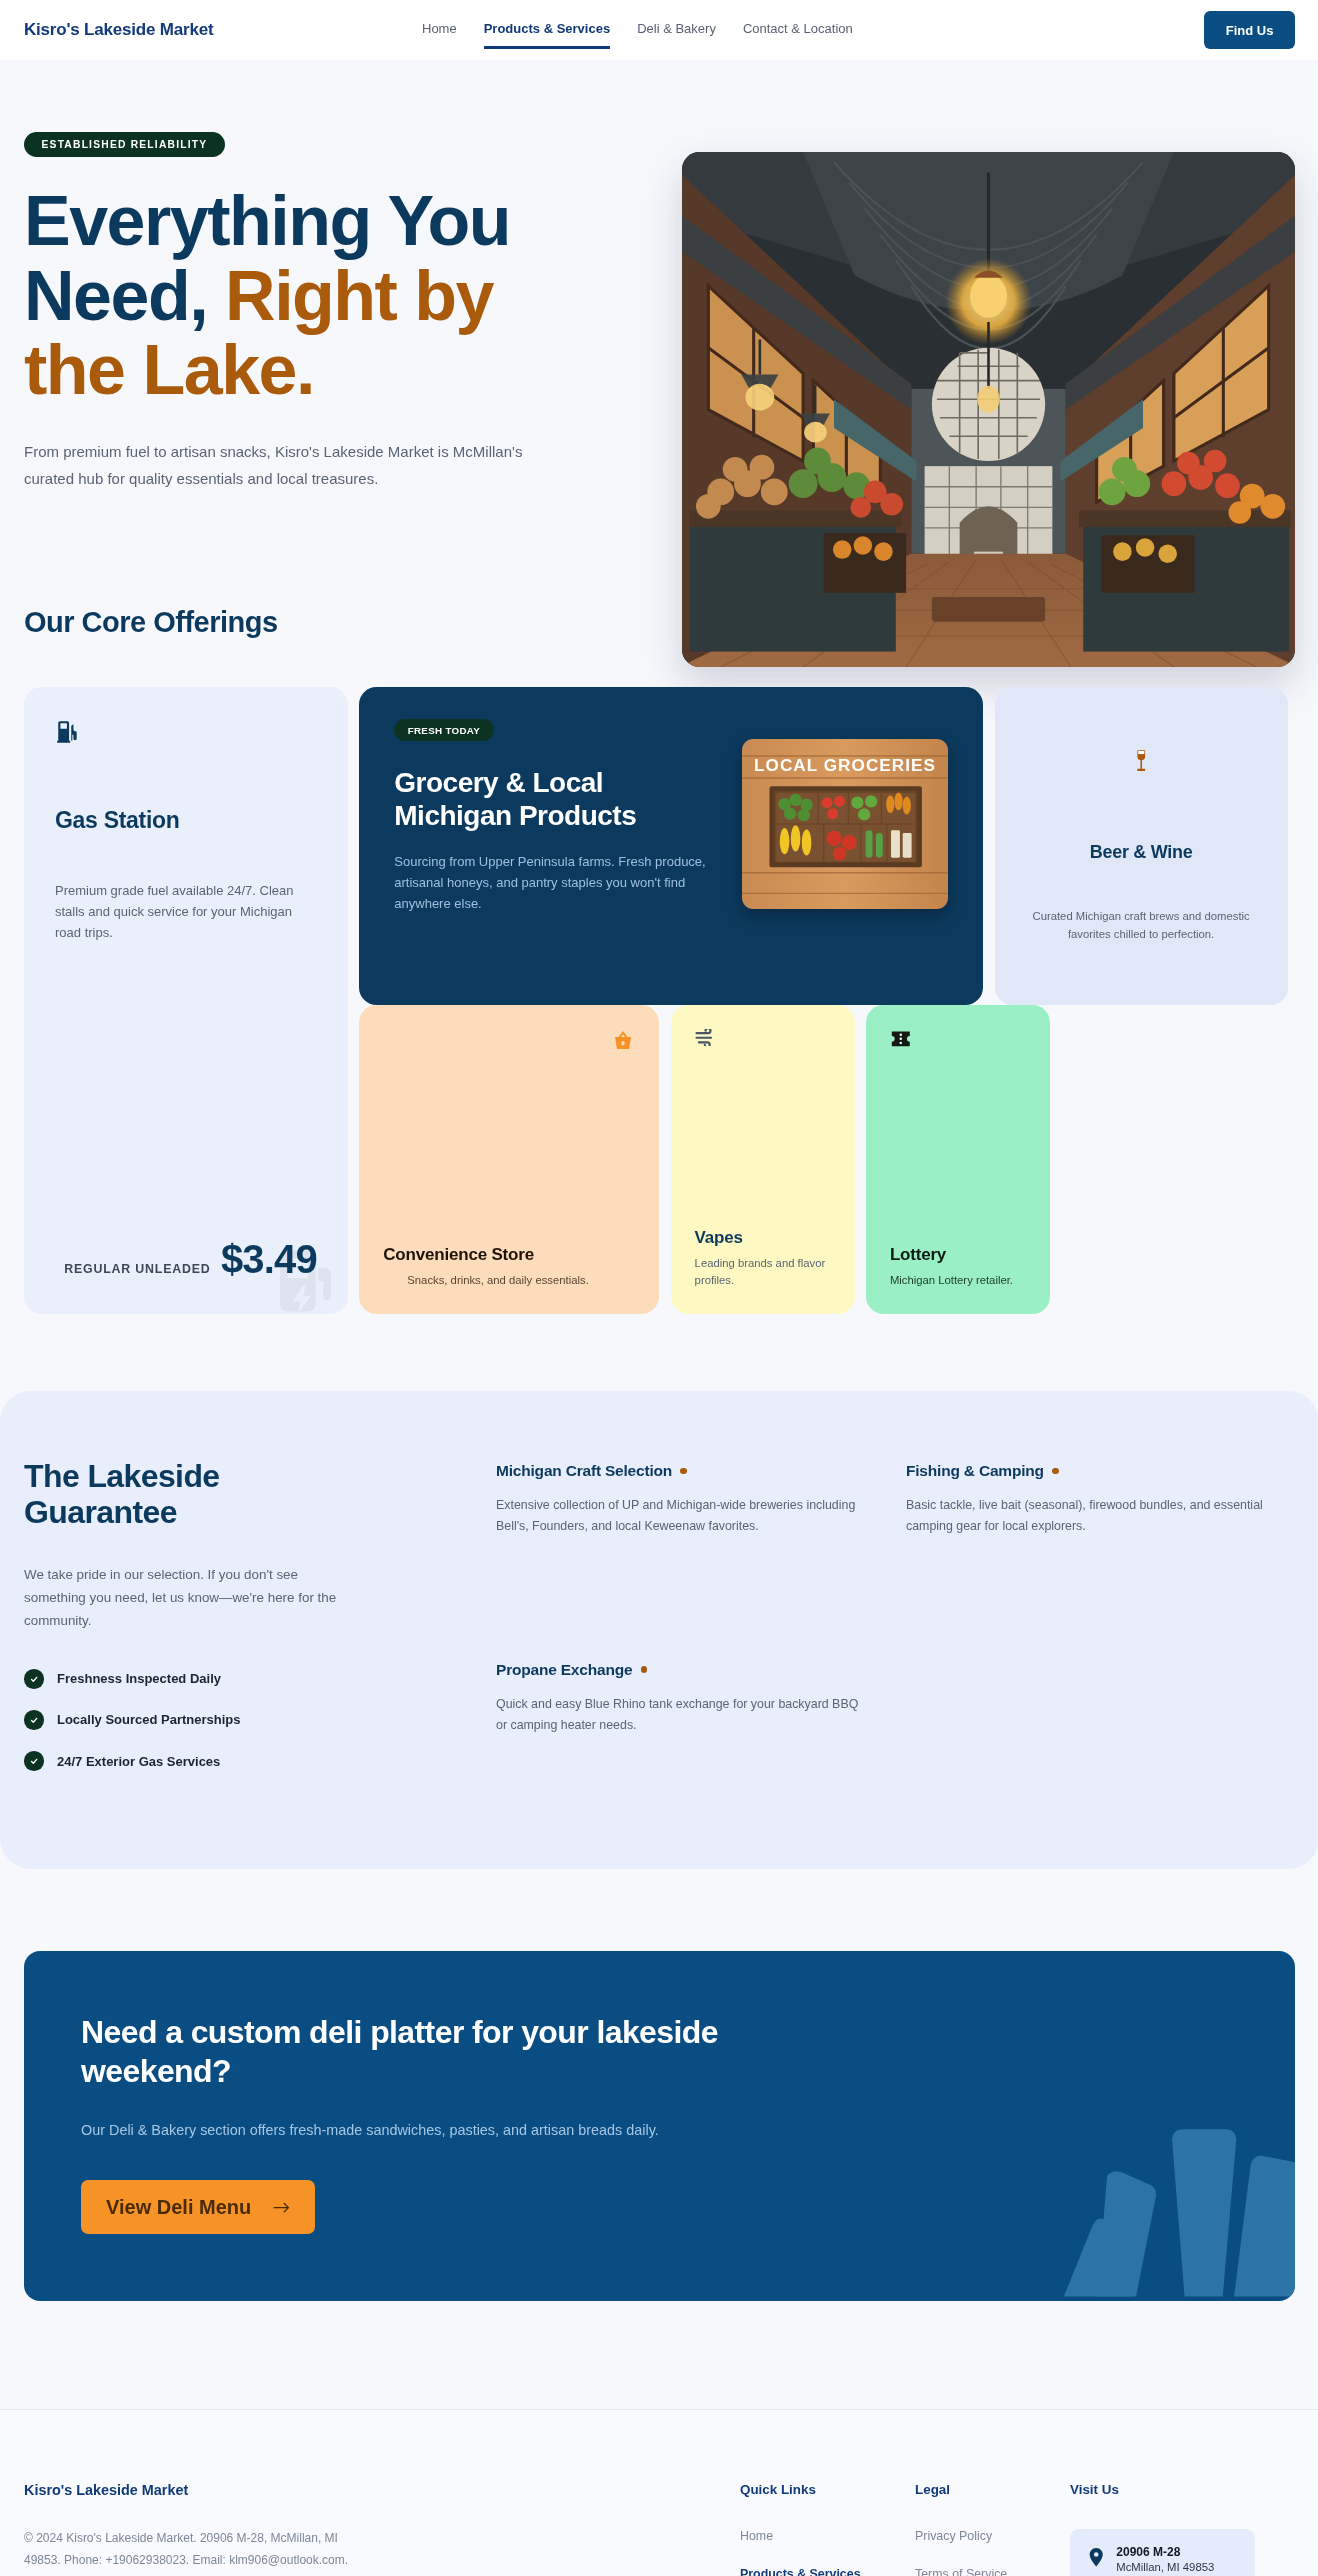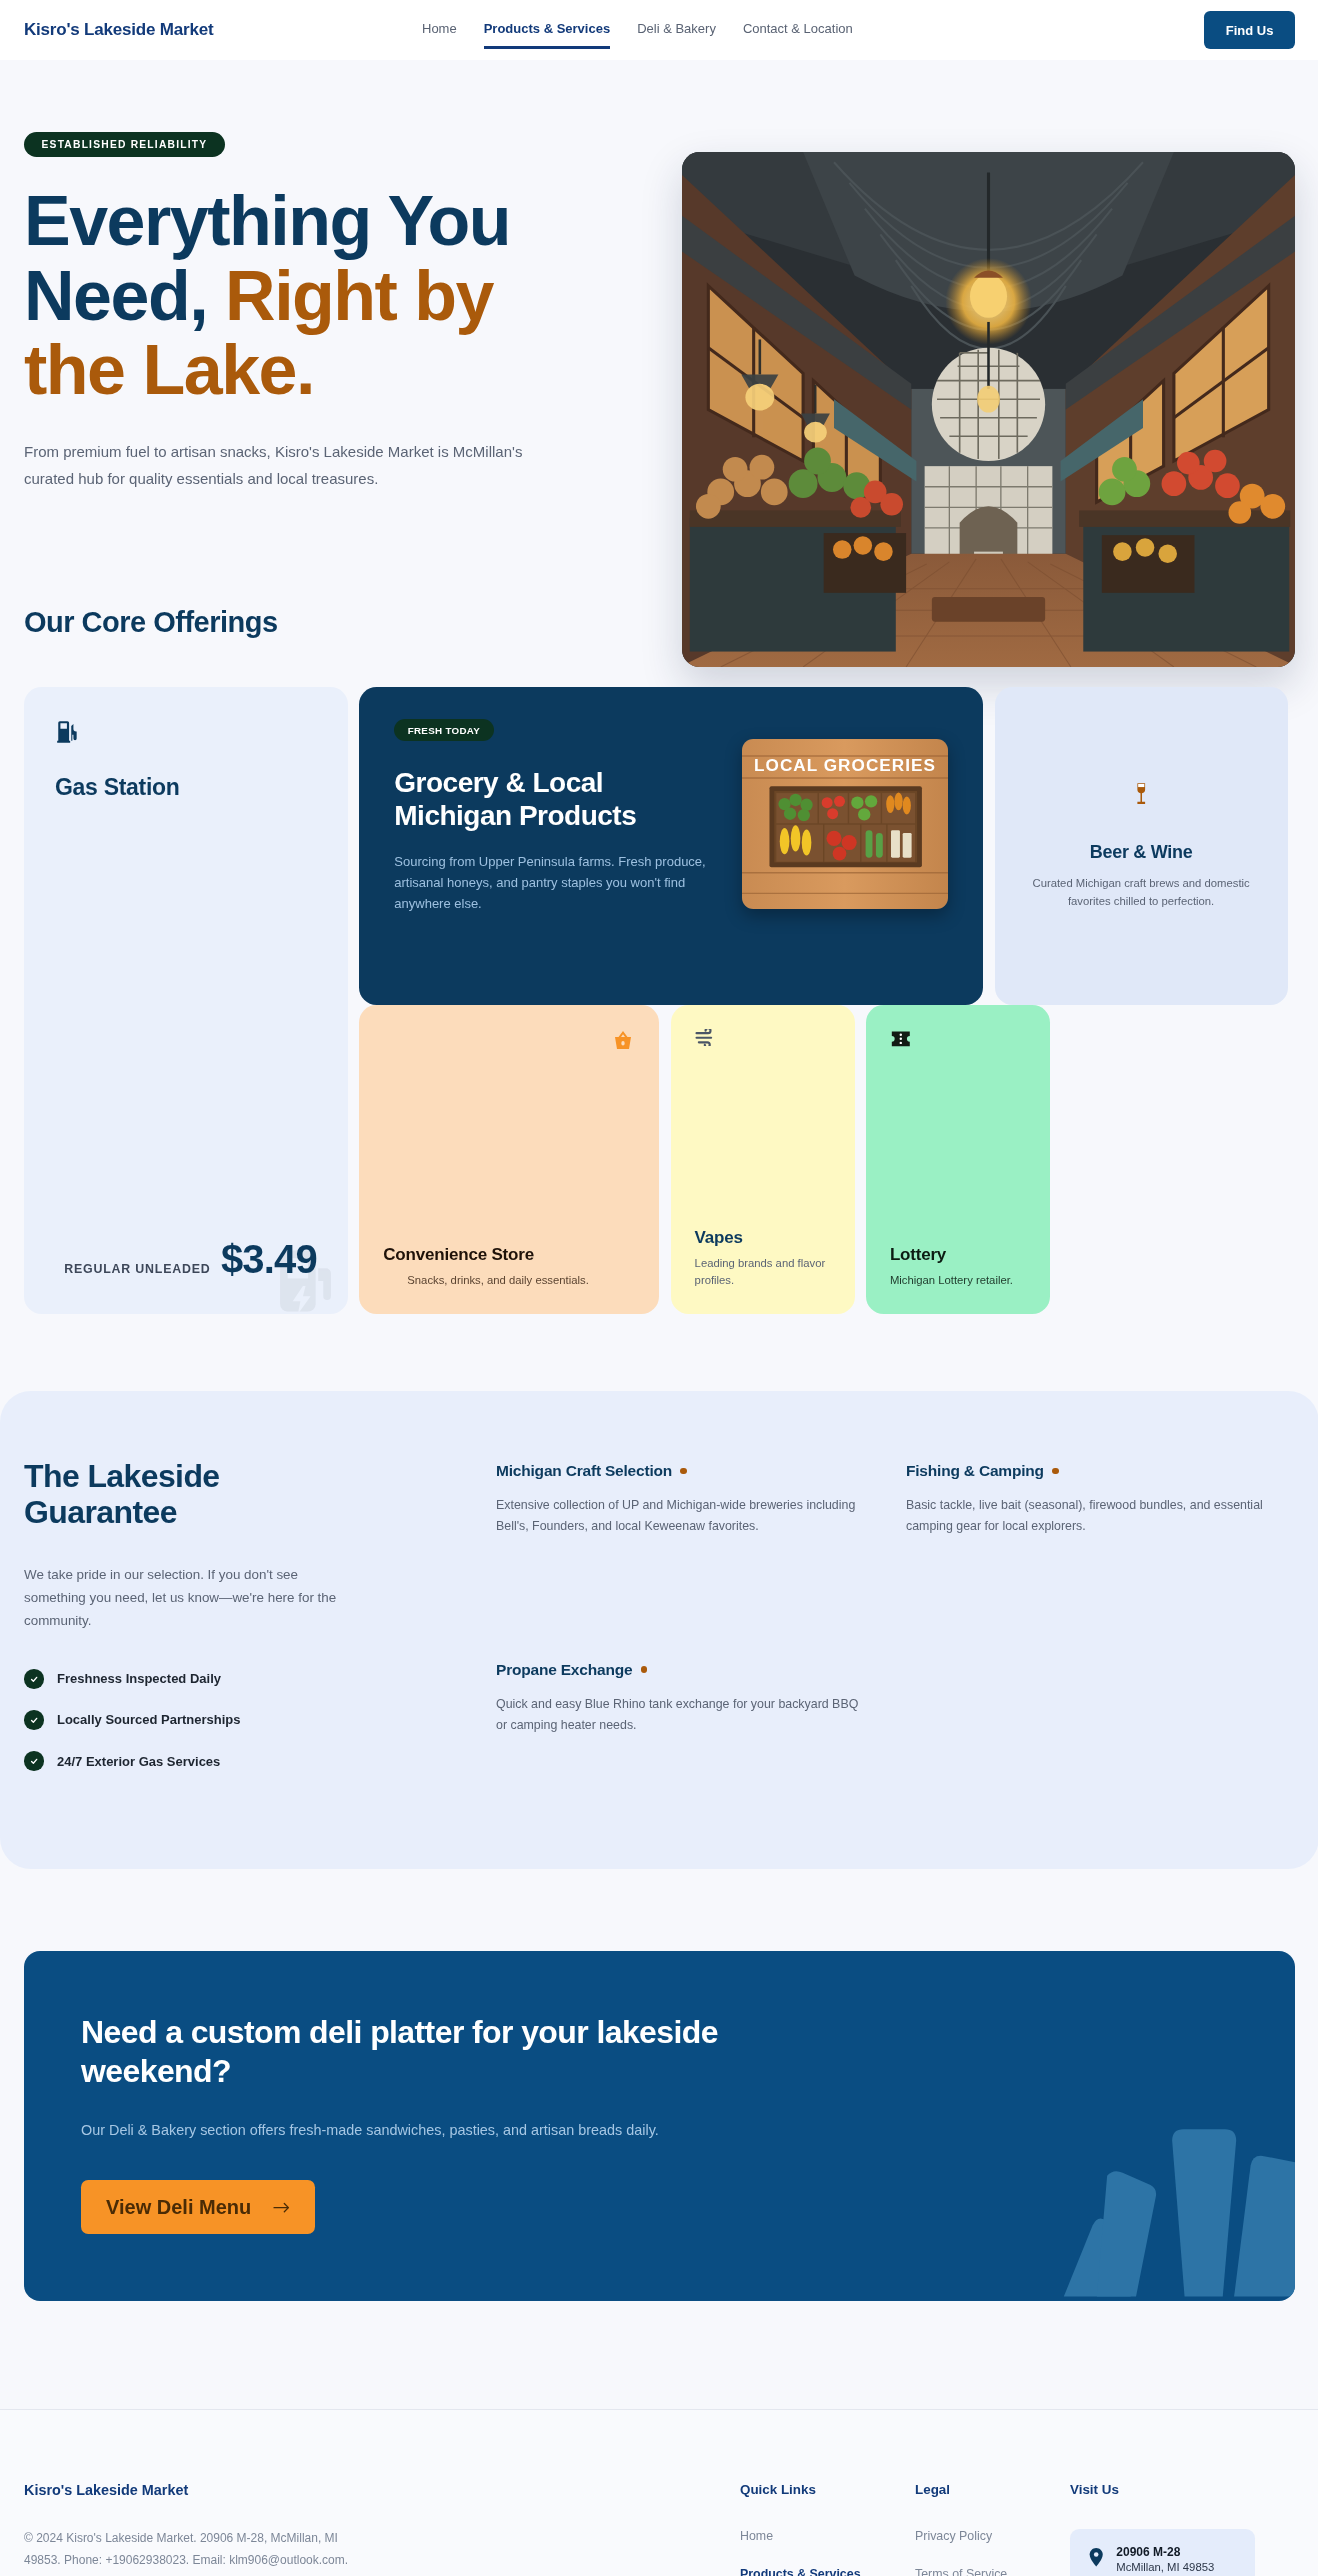--- a/index.html
+++ b/index.html
@@ -143,20 +143,21 @@
     display: grid;
     grid-template-columns: 324px 624px 293px;
     grid-template-rows: 318px 309px;
     gap: 0 11.3px;
     position: relative;
   }
   .card {
     border-radius: 17.5px;
     position: relative;
     overflow: hidden;
+    gap: 33px;
   }
   .card-gas {
     grid-column: 1; grid-row: 1 / span 2;
     background: #eaf0fb;
     padding: 32px 31px;
     display: flex;
     flex-direction: column;
   }
   .icon-block { margin-bottom: 27px; }
   .card-h3 {
@@ -670,20 +671,21 @@
     <div class="core-grid">
 
       <div class="card card-gas">
         <div class="icon-block">
           <svg width="26" height="26" viewBox="0 0 24 24" fill="#0c3a5e">
             <path d="M3 3.5A1.5 1.5 0 0 1 4.5 2h7A1.5 1.5 0 0 1 13 3.5V20h1v2H2v-2h1V3.5Zm2 .5v5h6V4H5Z"></path>
             <path d="M15 6.5 17 4.6V9a2.5 2.5 0 0 0 2.5 2.5H20V18a1.5 1.5 0 0 1-3 0v-3.5h-1V20h-1V6.5Z"></path>
           </svg>
         </div>
         <h3 class="card-h3">Gas Station</h3>
+        <p class="card-p">Premium grade fuel available 24/7. Clean stalls and quick service for your Michigan road trips.</p>
         <div class="gas-ghost">
           <svg width="61" height="72" viewBox="0 0 24 28" fill="#c9d0db">
             <rect x="2" y="2" width="14" height="24" rx="3"></rect>
             <rect x="5" y="5" width="8" height="8" fill="#eaf0fb"></rect>
             <path d="M17 9h3a2 2 0 0 1 2 2v9a1.5 1.5 0 0 1-3 0v-6h-2V9Z"></path>
             <path d="M11 16 7 22h3l-1 5 5-7h-3l1-4Z" fill="#eaf0fb"></path>
           </svg>
         </div>
         <div class="gas-price-row">
           <span class="gas-price-label">REGULAR UNLEADED</span>

